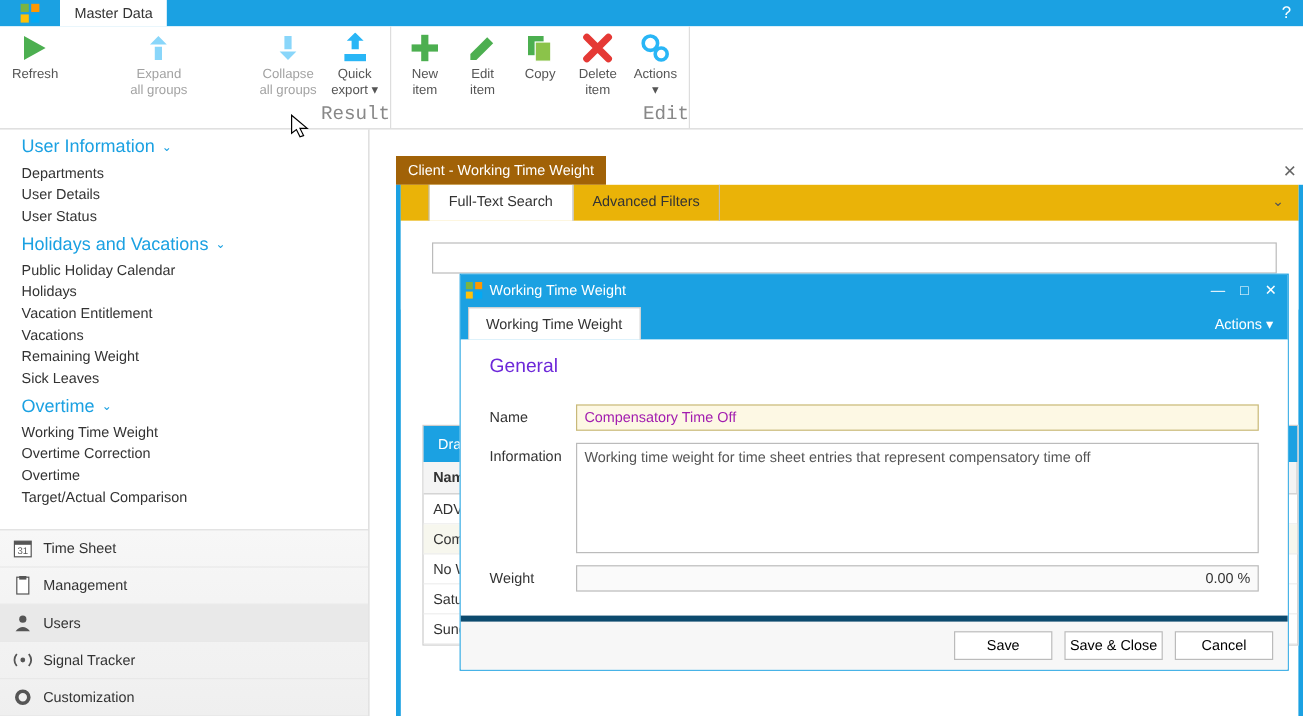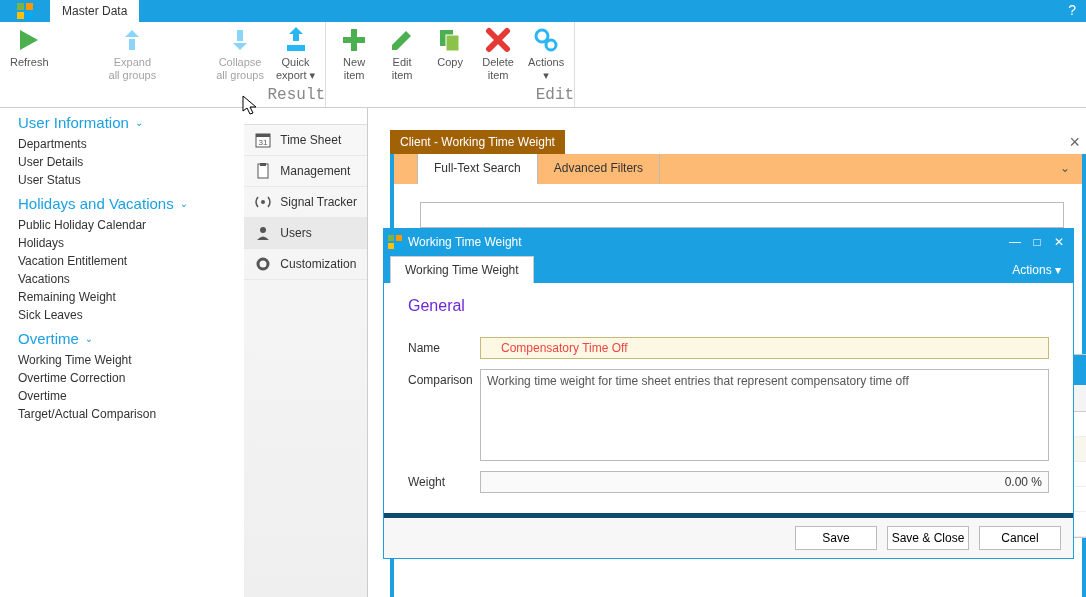--- a/index.html
+++ b/index.html
@@ -14,37 +14,37 @@
   .ribbon { height: 86px; background: #fff; display: flex; border-bottom: 1px solid #ccc; }
   .ribbon-group { border-right: 1px solid #ddd; display: flex; flex-direction: column; }
   .ribbon-items { display: flex; flex: 1; padding: 2px 4px 0 4px; }
   .ribbon-label { text-align: right; font-size: 16px; color: #888; padding: 2px 0 3px 0; font-family: Liberation Mono, monospace; }
   .ribbon-btn { display: flex; flex-direction: column; align-items: center; justify-content: flex-start; padding: 2px 6px; cursor: pointer; min-width: 48px; }
   .ribbon-btn.disabled { opacity: 0.55; cursor: default; margin-left: 48px; }
   .ribbon-icon { width: 28px; height: 28px; margin-bottom: 2px; display: flex; align-items: center; justify-content: center; }
   .ribbon-text { font-size: 11px; color: #555; text-align: center; line-height: 1.2; }
   
   .main { display: flex; height: 489px; }
-  .sidebar { width: 368px; border-right: 1px solid #ccc; display: flex; flex-direction: row; overflow: hidden; background: #fff; }
+  .sidebar { width: 308px; border-right: 1px solid #ccc; display: flex; flex-direction: column; overflow: hidden; background: #fff; }
   .nav-tree { flex: 1; overflow-y: auto; padding: 6px 0 0 18px; }
   .nav-group-title { color: #1ba1e2; font-size: 15px; margin: 6px 0 4px 0; font-weight: 400; display: flex; align-items: center; gap: 6px; }
   .nav-group-title.first { margin-top: 0; }
   .chev { color: #1ba1e2; font-size: 10px; }
   .nav-item { color: #333; font-size: 12px; padding: 2px 0; cursor: pointer; }
   .nav-bottom { border-top: 1px solid #ddd; background: linear-gradient(#f7f7f7,#efefef); margin-top: 16px; }
   .nav-bottom .brow { display: flex; align-items: center; gap: 8px; padding: 6px 10px; cursor: pointer; border-bottom: 1px solid #e8e8e8; }
   .nav-bottom .brow.selected { background: #e9e9e9; }
   .sicon { width: 18px; height: 18px; display: inline-flex; align-items: center; justify-content: center; }
   
   .content { flex: 1; background: #fff; position: relative; padding: 22px 0 0 22px; overflow: hidden; }
   .pane-border { border: 4px solid #1ba1e2; border-top: none; position: relative; height: 450px; }
   .pane-title { background: #a16207; color: #fff; padding: 5px 10px; font-size: 12px; display: flex; align-items: center; justify-content: space-between; }
   .pane-header-row { display: flex; align-items: center; }
   .pane-header-row .x { margin-left: auto; color: #666; font-size: 18px; padding-right: 6px; cursor: pointer; }
-  .filterbar { background: #fdba74; height: 30px; display: flex; align-items: stretch; }
+  .filterbar { background: #eab308; height: 30px; display: flex; align-items: stretch; }
   .filter-tab { padding: 7px 16px; font-size: 12px; color: #333; border-right: 1px solid #bbb; cursor: pointer; }
   .filter-tab.active { background: #fff; }
   .filter-expand { margin-left: auto; padding: 7px 12px; cursor: pointer; color: #555; }
   .searchbox-row { padding: 18px 18px 30px 26px; background: #fff; }
   .searchbox { width: 100%; height: 26px; border: 1px solid #bbb; }
   
   .grid-wrap { position: absolute; left: 18px; right: 0; top: 200px; background: #fff; border: 1px solid #ccc; width: 730px; }
   .grid-grouphdr { background: #1ba1e2; color: #fff; padding: 8px 12px; font-size: 12px; }
   .grid-header { background: #f4f4f4; display: flex; border-bottom: 1px solid #ccc; }
   .gcol { padding: 6px 8px; font-weight: 600; font-size: 12px; border-right: 1px solid #ddd; }
@@ -58,21 +58,21 @@
   .dtitle { background: #1ba1e2; color: #fff; display: flex; align-items: center; height: 26px; padding: 0 6px 0 4px; font-size: 12px; gap: 6px; }
   .dtitle .spacer { flex: 1; }
   .dtitle .wbtn { width: 16px; text-align: center; cursor: pointer; font-size: 12px; }
   .dtabs { background: #1ba1e2; height: 28px; display: flex; align-items: flex-end; padding-left: 6px; }
   .dtab { background: #fff; padding: 6px 14px; font-size: 12px; border: 1px solid #ccc; border-bottom: none; }
   .dactions { margin-left: auto; color: #fff; padding: 6px 12px; font-size: 12px; cursor: pointer; }
   .dbody { padding: 14px 24px 10px 24px; background: #fff; }
   .section-title { color: #6d28d9; font-size: 16px; margin-bottom: 22px; font-weight: 400; }
   .frow { display: flex; align-items: flex-start; margin-bottom: 10px; }
   .flabel { width: 72px; font-size: 12px; color: #333; padding-top: 4px; }
-  .finput { flex: 1; border: 1px solid #c8b97a; background: #fdf8e4; height: 22px; padding: 2px 20px; font-size: 12px; color: #ef4444; }
+  .finput { flex: 1; border: 1px solid #c8b97a; background: #fdf8e4; height: 22px; padding: 2px 6px; font-size: 12px; color: #a21caf; }
   .ftextarea { flex: 1; border: 1px solid #bbb; background: #fff; height: 92px; padding: 4px 6px; font-size: 12px; color: #555; resize: none; font-family: inherit; }
   .fweight { flex: 1; border: 1px solid #bbb; background: #fafafa; height: 22px; padding: 2px 6px; font-size: 12px; text-align: right; color: #333; }
   .dbuttons { background: #f7f7f7; border-top: 5px solid #0c4a6e; padding: 8px 12px; display: flex; justify-content: flex-end; gap: 10px; }
   .dbtn { min-width: 82px; height: 24px; border: 1px solid #bbb; background: #fff; font-size: 12px; cursor: pointer; }
   .cursor-overlay { position: absolute; left: 242px; top: 95px; pointer-events: none; }
 </style>
 </head>
 <body>
 
 <div class="titlebar">
@@ -221,37 +221,37 @@
         </div>
         <div class="brow">
           <span class="sicon">
             <svg width="16" height="16">
               <rect x="3" y="1" width="10" height="14" fill="#fff" stroke="#555"></rect>
               <rect x="5" y="0" width="6" height="3" fill="#555"></rect>
             </svg>
           </span>
           <span>Management</span>
         </div>
+        <div class="brow selected">
+          <span class="sicon">
+            <svg width="16" height="16">
+              <circle cx="8" cy="5" r="3" fill="#555"></circle>
+              <path d="M2 15 Q8 8 14 15" fill="#555"></path>
+            </svg>
+          </span>
+          <span>Users</span>
+        </div>
         <div class="brow">
           <span class="sicon">
             <svg width="16" height="16">
               <circle cx="8" cy="8" r="2" fill="#555"></circle>
               <path d="M3 3 Q-1 8 3 13 M13 3 Q17 8 13 13" fill="none" stroke="#555" stroke-width="1.5"></path>
             </svg>
           </span>
           <span>Signal Tracker</span>
-        </div>
-        <div class="brow selected">
-          <span class="sicon">
-            <svg width="16" height="16">
-              <circle cx="8" cy="5" r="3" fill="#555"></circle>
-              <path d="M2 15 Q8 8 14 15" fill="#555"></path>
-            </svg>
-          </span>
-          <span>Users</span>
         </div>
         <div class="brow">
           <span class="sicon">
             <svg width="16" height="16">
               <circle cx="8" cy="8" r="5" fill="none" stroke="#555" stroke-width="3"></circle>
             </svg>
           </span>
           <span>Customization</span>
         </div>
       </div>
@@ -320,21 +320,21 @@
     <div class="dtab">Working Time Weight</div>
     <div class="dactions">Actions ▾</div>
   </div>
   <div class="dbody">
     <div class="section-title">General</div>
     <div class="frow">
       <div class="flabel">Name</div>
       <input class="finput" value="Compensatory Time Off" style="">
     </div>
     <div class="frow">
-      <div class="flabel">Comparison</div>
+      <div class="flabel">Information</div>
       <textarea class="ftextarea" id="descArea" style="">Working time weight for time sheet entries that represent compensatory time off</textarea>
     </div>
     <div class="frow">
       <div class="flabel">Weight</div>
       <input class="fweight" value="0.00 %" style="">
     </div>
   </div>
   <div class="dbuttons">
     <button class="dbtn">Save</button>
     <button class="dbtn">Save &amp; Close</button>

